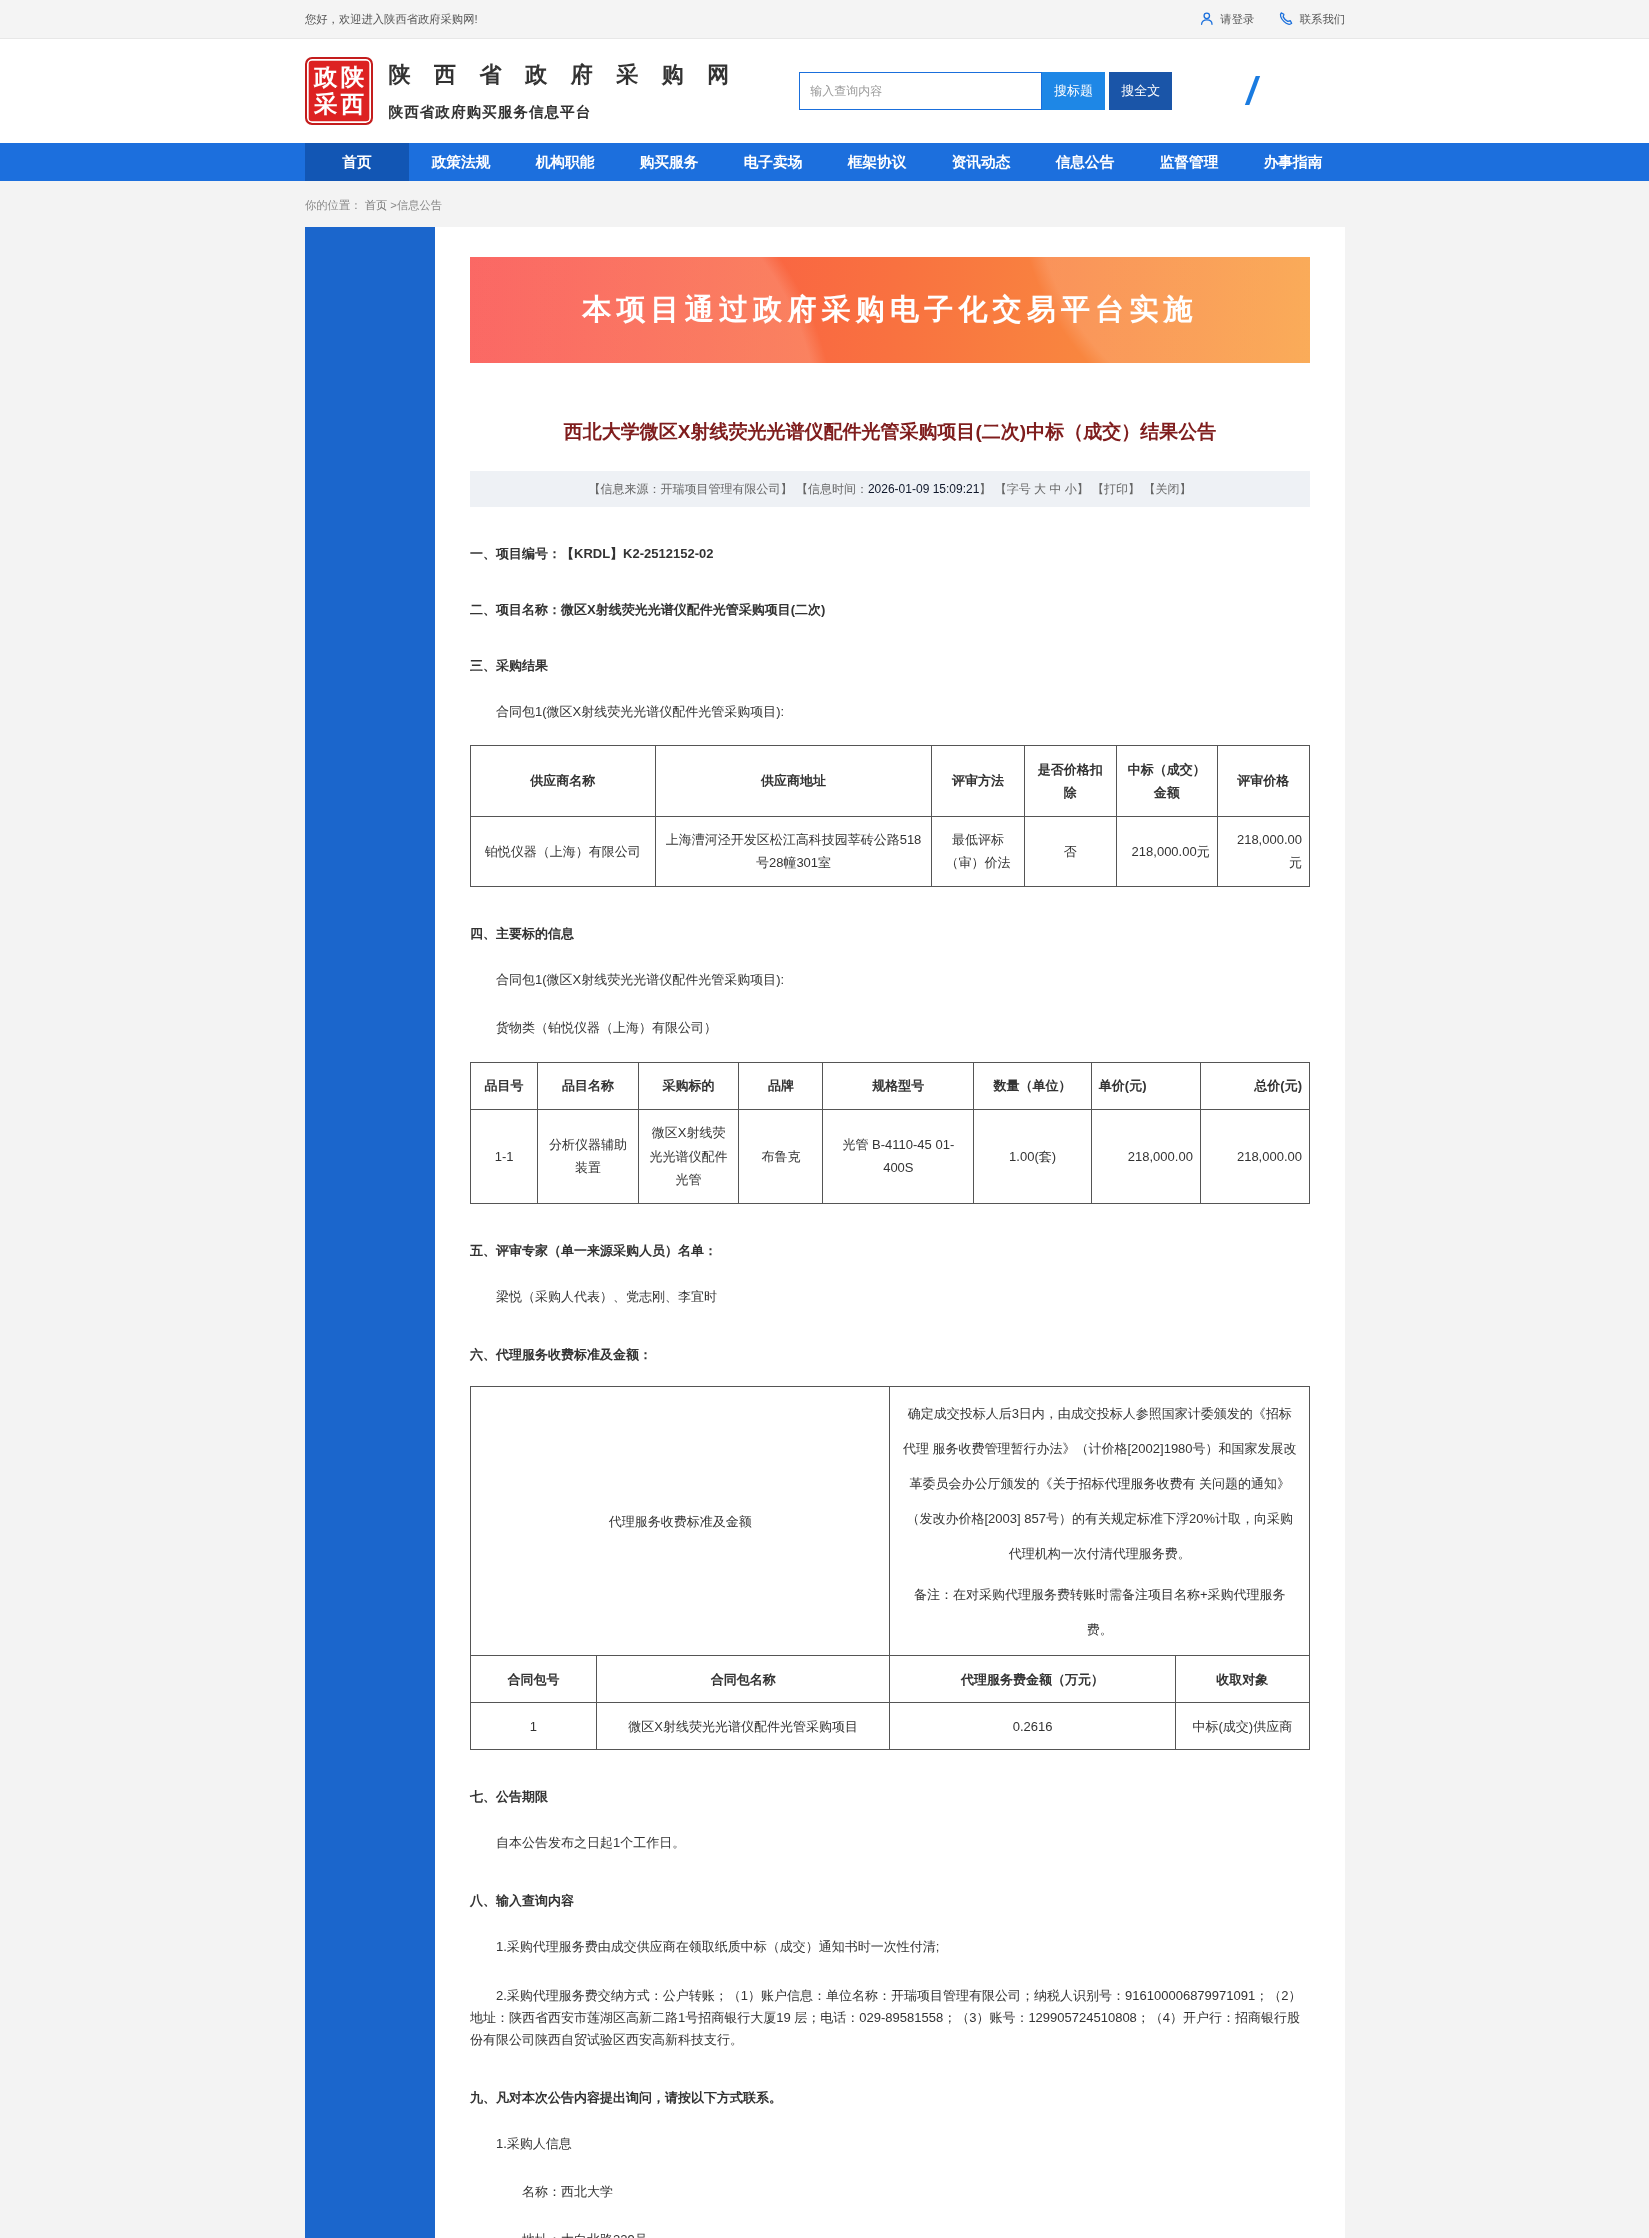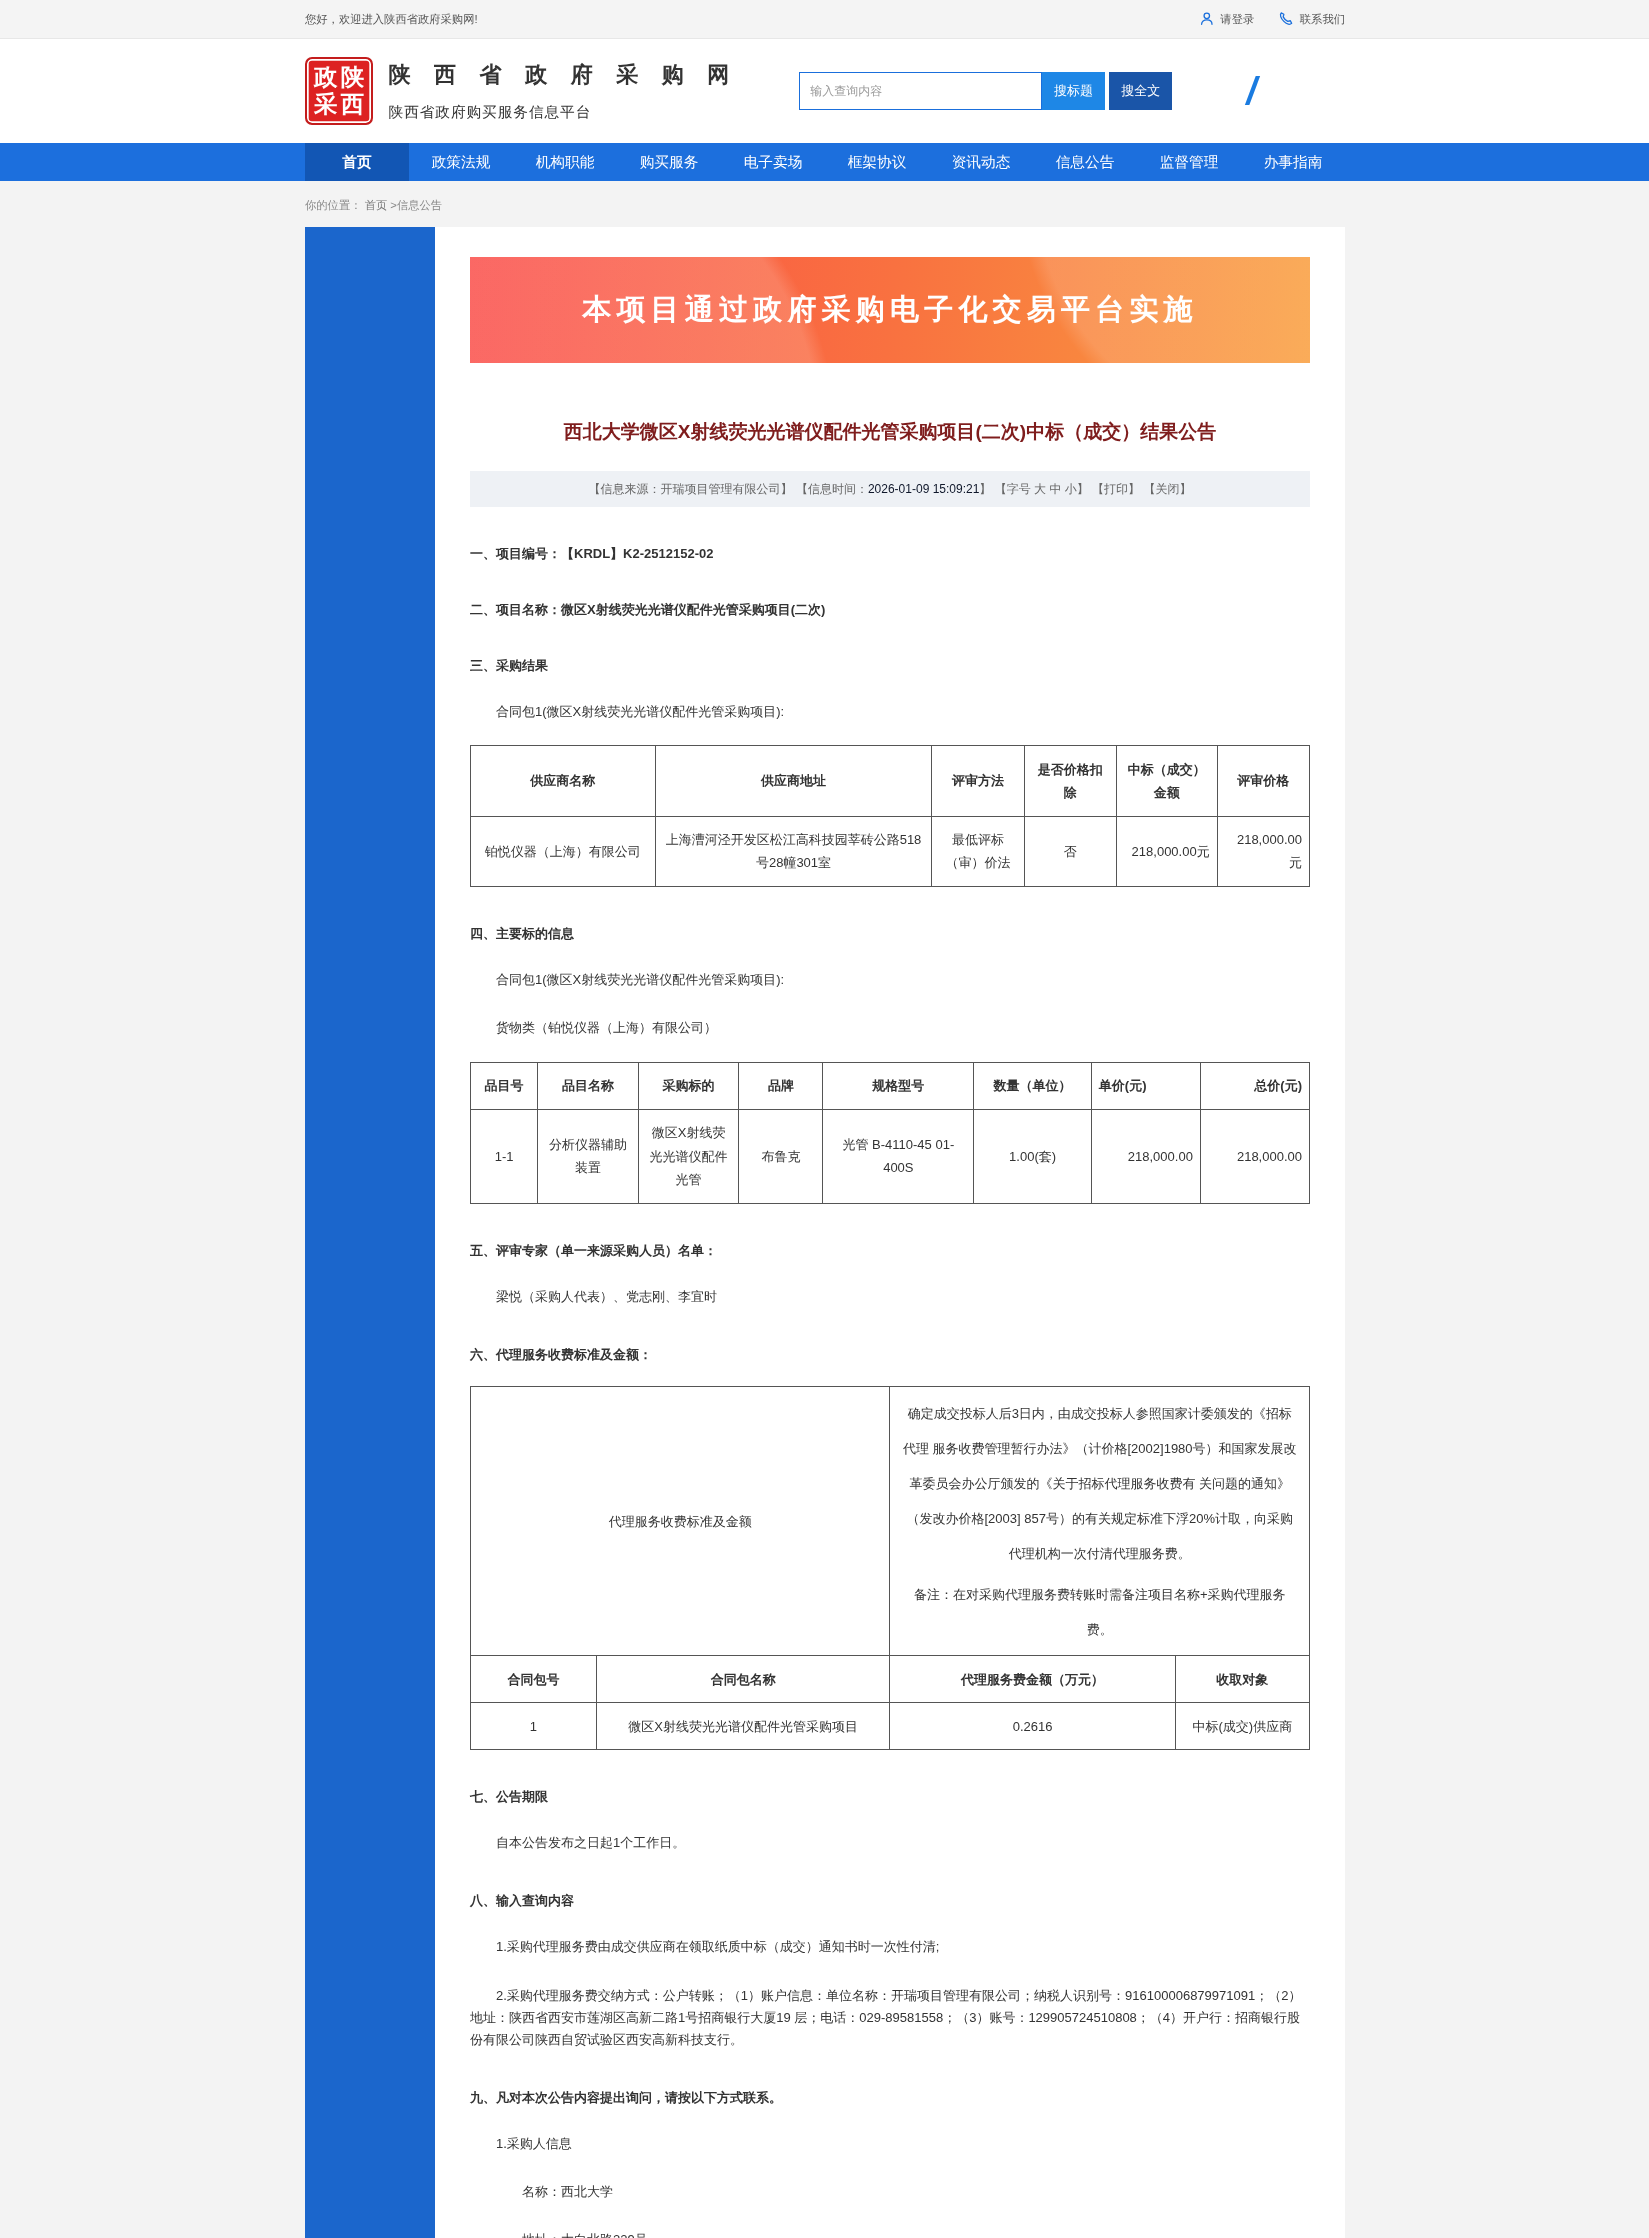--- a/index.html
+++ b/index.html
@@ -16,33 +16,33 @@
 
   
   .header { background:#fff; height:104px; }
   .header .wrap { display:flex; align-items:center; height:100%; }
   .logo-block { display:flex; align-items:center; }
   .logo-seal { width:68px; height:68px; background:#dd2222; border:2.6px solid #c41d1d; border-radius:7px;
     display:grid; grid-template-columns:1fr 1fr; place-items:center; padding:5.2px; box-shadow:inset 0 0 0 1.7px #fff; }
   .logo-seal span { color:#fff; font-weight:bold; font-size:23.4px; line-height:1; }
   .site-titles { margin-left:15.6px; }
   .site-title { font-size:22px; font-weight:bold; color:#333; letter-spacing:8.7px; }
-  .site-sub { font-size:14.7px; font-weight:normal; color:#333; margin-top:13px; letter-spacing:0.9px; }
+  .site-sub { font-size:14.7px; font-weight:bold; color:#333; margin-top:13px; letter-spacing:0.9px; }
   .search-group { display:flex; margin-left:61px; }
   .search-input { width:243px; height:38px; border:1.7px solid #1a6fdc; padding:0 10.4px; font-size:12px; color:#333; outline:none; }
   .search-input::placeholder { color:#999; }
   .btn-search { height:38px; padding:0 12px; border:none; color:#fff; font-size:13px; cursor:pointer; }
   .btn-title { background:#1e87e6; }
   .btn-full { background:#1a55a8; margin-left:4.3px; }
   .slash-deco { margin-left:74px; color:#1a7be0; font-size:38px; font-style:italic; font-weight:bold; }
 
   
   .nav { background:#1c6fdd; }
   .nav .wrap { display:flex; }
-  .nav-item { flex:1; text-align:center; color:#fff; font-size:14.7px; font-weight:400; line-height:38px; height:38px; cursor:pointer; }
+  .nav-item { flex:1; text-align:center; color:#fff; font-size:14.7px; font-weight:700; line-height:38px; height:38px; cursor:pointer; }
   .nav-item.active { background:#1256b4; font-weight:bold; }
 
   
   .crumbbar { padding:17.3px 0 14px 0; font-size:11.3px; color:#888; }
   .crumbbar a { color:#777; text-decoration:none; cursor:pointer; }
 
   
   .content .wrap { display:flex; align-items:stretch; }
   .side-strip { width:130px; background:#1b66cc; flex-shrink:0; }
   .panel { flex:1; background:#fff; padding:29.5px 35px 40px 35px; margin-bottom:15.6px; }

